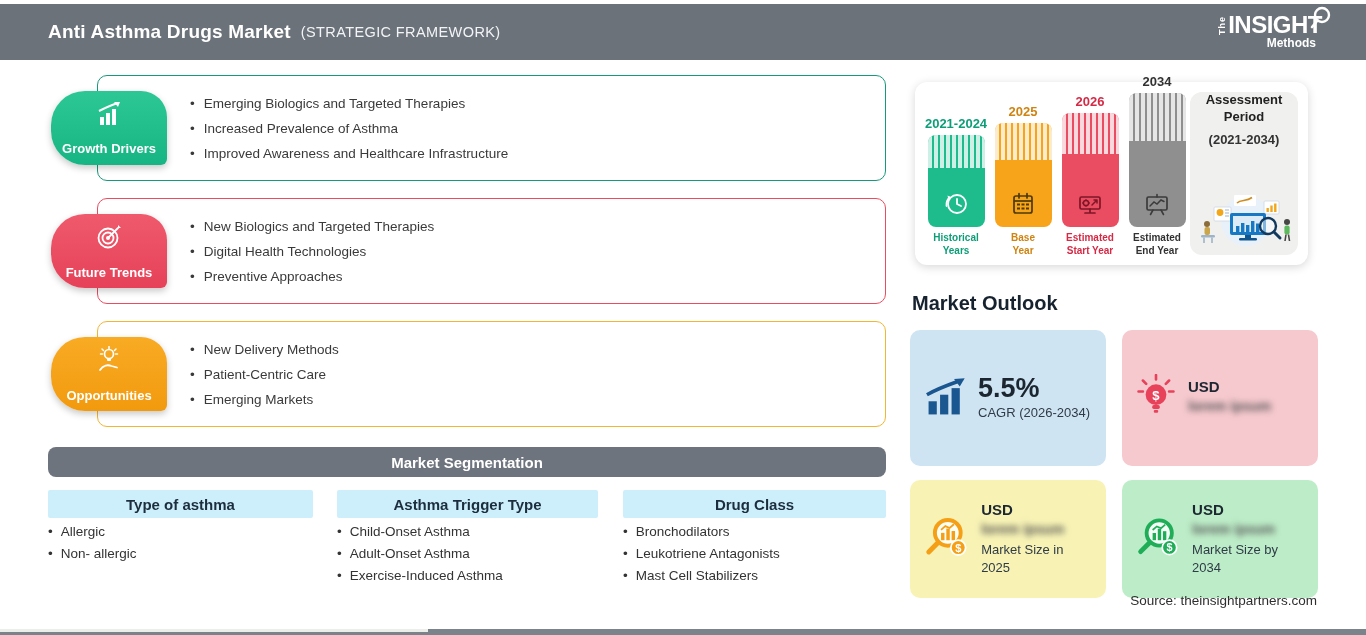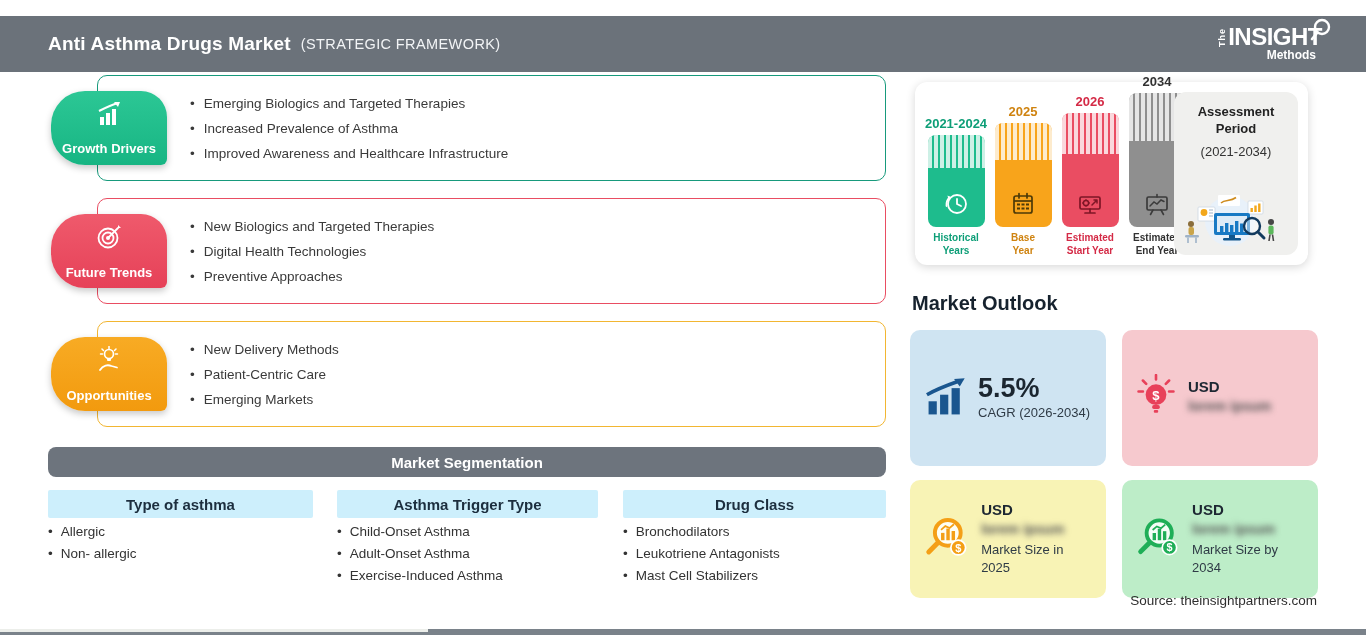--- a/index.html
+++ b/index.html
@@ -1,20 +1,20 @@
 <!DOCTYPE html>
 <html><head>
 <meta charset="utf-8">
 <style>
   html,body { margin:0; padding:0; background:#fff; }
   .stage { position:relative; width:1366px; height:635px; background:#ffffff;
            font-family:"Liberation Sans", sans-serif; overflow:hidden; }
 
   
-  .topbar { position:absolute; top:16px; left:0; width:1366px; height:56px; background:#6b727a;
+  .topbar { position:absolute; top:4px; left:0; width:1366px; height:56px; background:#6b727a;
             display:flex; align-items:center; padding-left:48px; box-sizing:border-box; }
   .topbar .title { color:#ffffff; font-size:19px; font-weight:bold; letter-spacing:.2px; }
   .topbar .subtitle { color:#f2f4f6; font-size:14.5px; margin-left:10px; letter-spacing:.4px; }
   .logo { position:absolute; right:44px; top:9px; display:flex; align-items:flex-start; color:#fff; }
   .logo-the { font-size:9px; font-weight:bold; writing-mode:vertical-rl; transform:rotate(180deg);
               letter-spacing:1px; margin:3px 1px 0 0; }
   .logo-col { display:flex; flex-direction:column; align-items:flex-end; position:relative; }
   .logo-main { font-size:24px; font-weight:800; line-height:1; letter-spacing:-.5px; }
   .logo-partners { font-size:12px; font-weight:bold; margin-top:-1px; margin-right:6px; }
   .logo-lens { position:absolute; right:-12px; top:-7px; }
@@ -65,24 +65,24 @@
     background:repeating-linear-gradient(90deg, rgba(255,255,255,.78) 0 4px, rgba(255,255,255,0) 4px 6px); }
   .tbar .bicon { position:absolute; bottom:9px; left:50%; transform:translateX(-50%); }
   .tbar-0 { height:92px;  background:#1ebc8d; }
   .tbar-1 { height:104px; background:#f8a41b; }
   .tbar-2 { height:114px; background:#ea4d62; }
   .tbar-3 { height:134px; background:#8f8f8f; }
   .tcap { margin-top:5px; font-size:10px; font-weight:bold; text-align:center;
           line-height:1.25; white-space:nowrap; }
   .tc-0 { color:#0d9e77; } .tc-1 { color:#cf8310; } .tc-2 { color:#d42a46; } .tc-3 { color:#323232; }
 
-  .assessment { position:absolute; right:10px; top:10px; width:124px; height:163px; background:#f0f0ee;
-                border-radius:12px; text-align:center; padding-top:12px; box-sizing:border-box; }
+  .assessment { position:absolute; right:10px; top:10px; width:108px; height:163px; background:#f0f0ee;
+                border-radius:12px; text-align:center; box-sizing:border-box; }
   .ap-title { font-size:13px; font-weight:bold; color:#222; line-height:1.3; }
-  .ap-range { font-size:13px; font-weight:normal; color:#333; margin-top:6px; }
+  .ap-range { font-size:13px; font-weight:bold; color:#333; margin-top:6px; }
   .ap-illu { position:absolute; bottom:6px; left:6px; }
 
   
   .mo-title { position:absolute; left:912px; top:292px; font-size:20px; font-weight:800; color:#16222e; }
   .ocard { position:absolute; border-radius:10px; display:flex; align-items:center;
            padding:0 12px; gap:10px; box-sizing:border-box; }
   .ocard-0 { left:910px;  top:330px; width:196px; height:136px; background:#cfe4f2; }
   .ocard-1 { left:1122px; top:330px; width:196px; height:136px; background:#f6c9ce; }
   .ocard-2 { left:910px;  top:480px; width:196px; height:118px; background:#f8f3b5; }
   .ocard-3 { left:1122px; top:480px; width:196px; height:118px; background:#bdedc8; }

